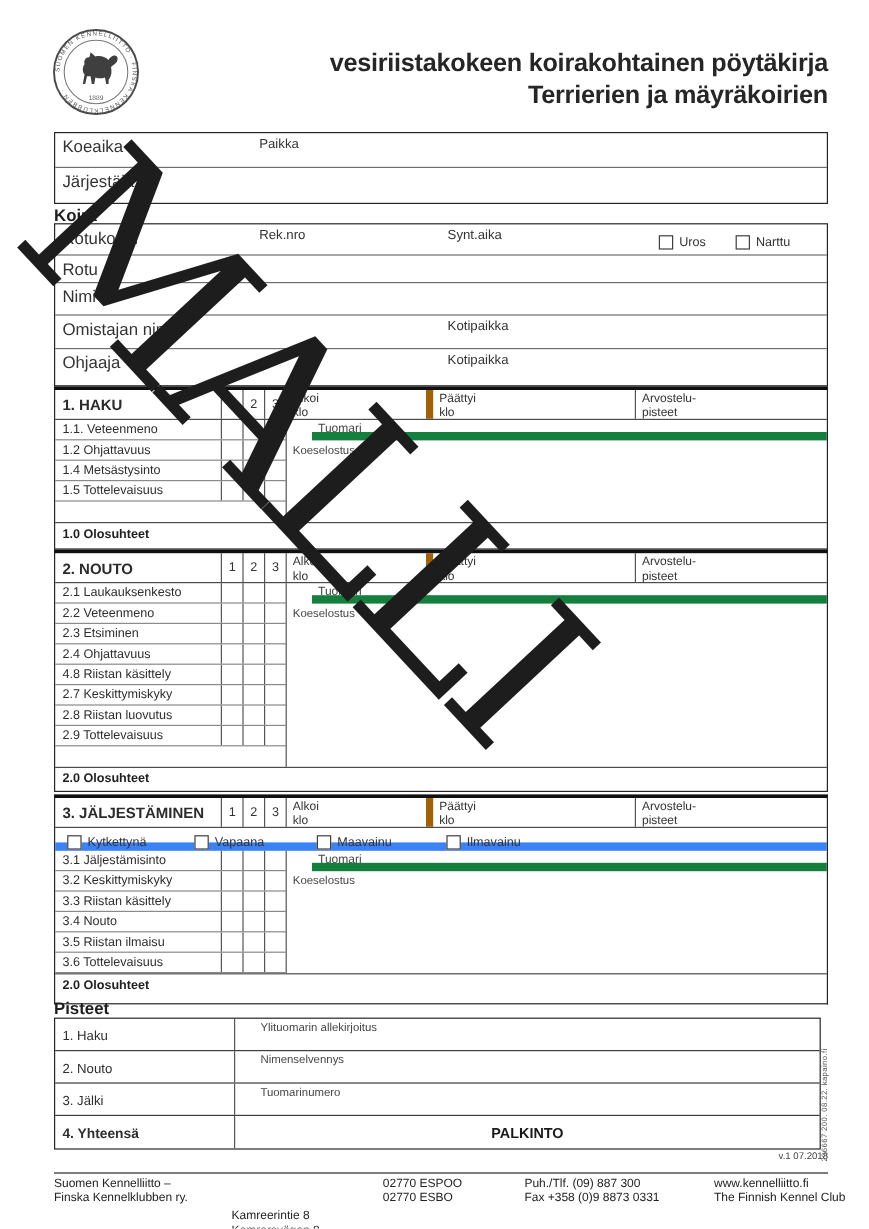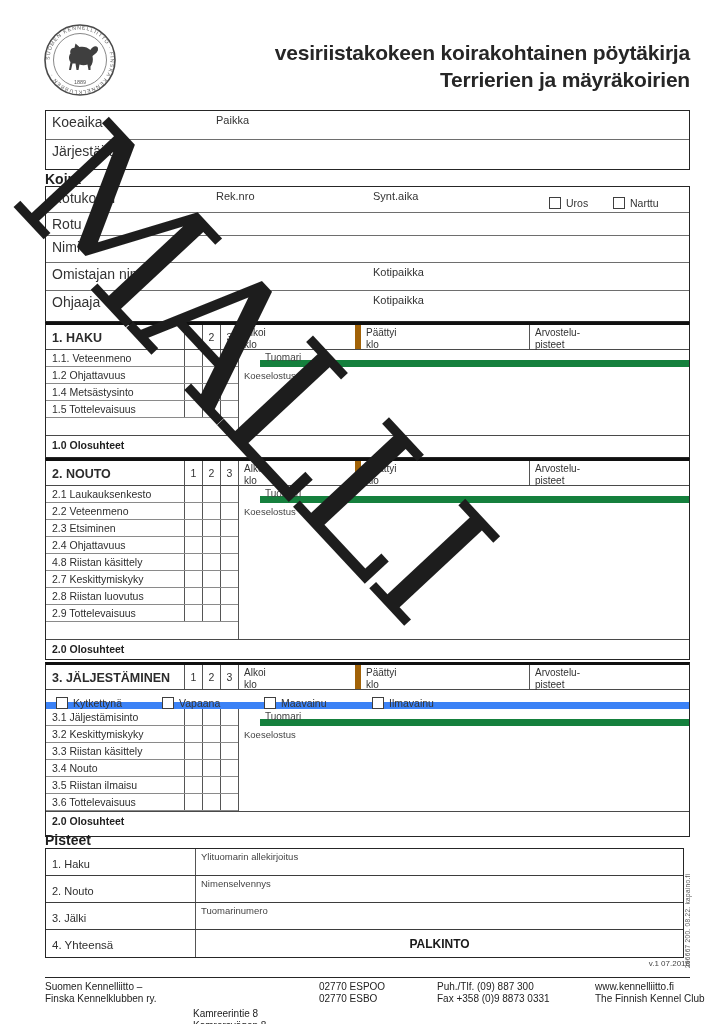--- a/index.html
+++ b/index.html
@@ -48,23 +48,23 @@
   .cb { display:inline-block; width:12px; height:12px; border:1.3px solid #3f3f3f; background:#fff; vertical-align:middle; }
   .cb-lab { font-size:10.5px; color:#333; margin-left:5px; vertical-align:middle; }
   .cbrow { position:relative; height:19px; border-bottom:7px solid #3b82f6; }
 
   
   .ptbl { position:absolute; left:45px; top:848px; width:639px; border:1.5px solid #262626; }
   .prow { display:flex; height:27px; border-bottom:1.5px solid #3d3d3d; }
   .prow:last-child { border-bottom:none; }
   .pl { width:150px; border-right:1px solid #555; font-size:11px; padding:9px 0 0 6px; color:#2e2e2e; }
   .pr { flex:1; position:relative; }
-  .pnote { position:absolute; left:5px; top:2px; font-size:9.5px; color:#454545; }
+  .pnote { position:absolute; left:21px; top:2px; font-size:9.5px; color:#454545; }
   .palkinto { position:absolute; left:0; right:0; top:7px; text-align:center; font-size:12px; font-weight:bold; color:#1a1a1a; }
-  .pl.bold { font-weight:normal; font-size:11.5px; }
+  .pl.bold { font-weight:bold; font-size:11.5px; }
 
   .version { position:absolute; right:34px; top:959px; font-size:8px; color:#444; }
   .pcode { position:absolute; left:684px; top:858px; height:110px; writing-mode:vertical-rl;
            transform:rotate(180deg); font-size:6.5px; color:#555; letter-spacing:0.3px; }
 
   
   .footline { position:absolute; left:45px; top:977px; width:645px; border-top:1.5px solid #262626; }
   .fcol { position:absolute; top:981px; font-size:10px; line-height:1.18; color:#222; white-space:nowrap; }
 </style>
 </head>

